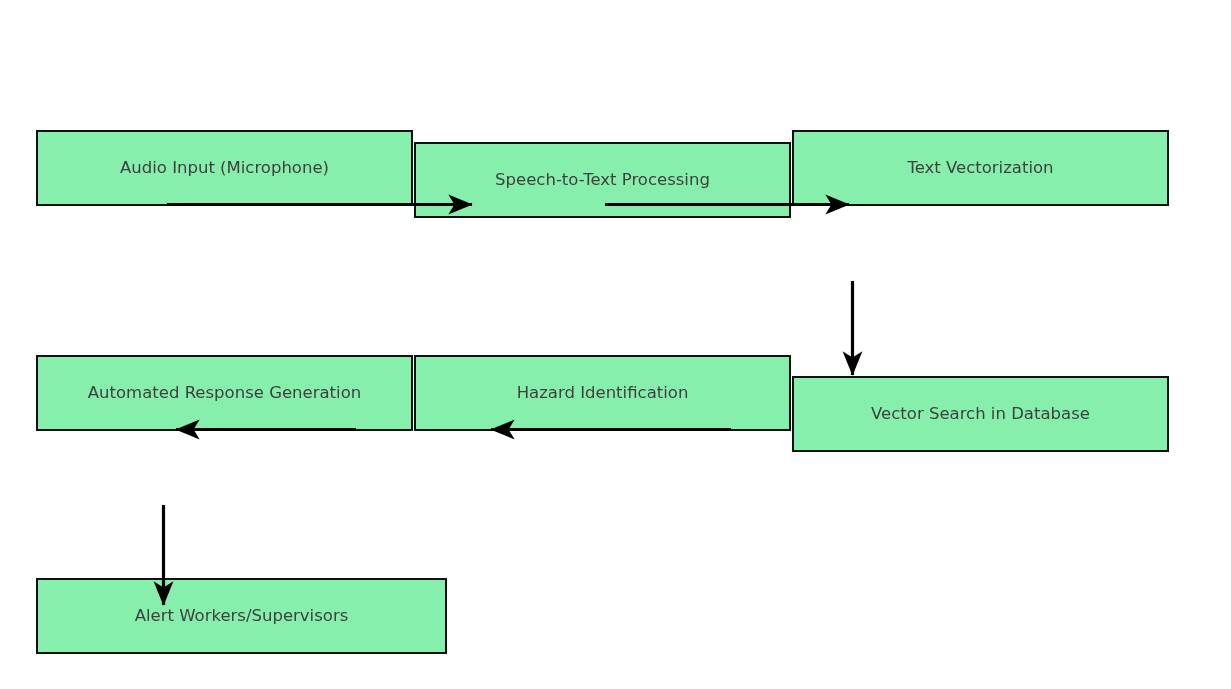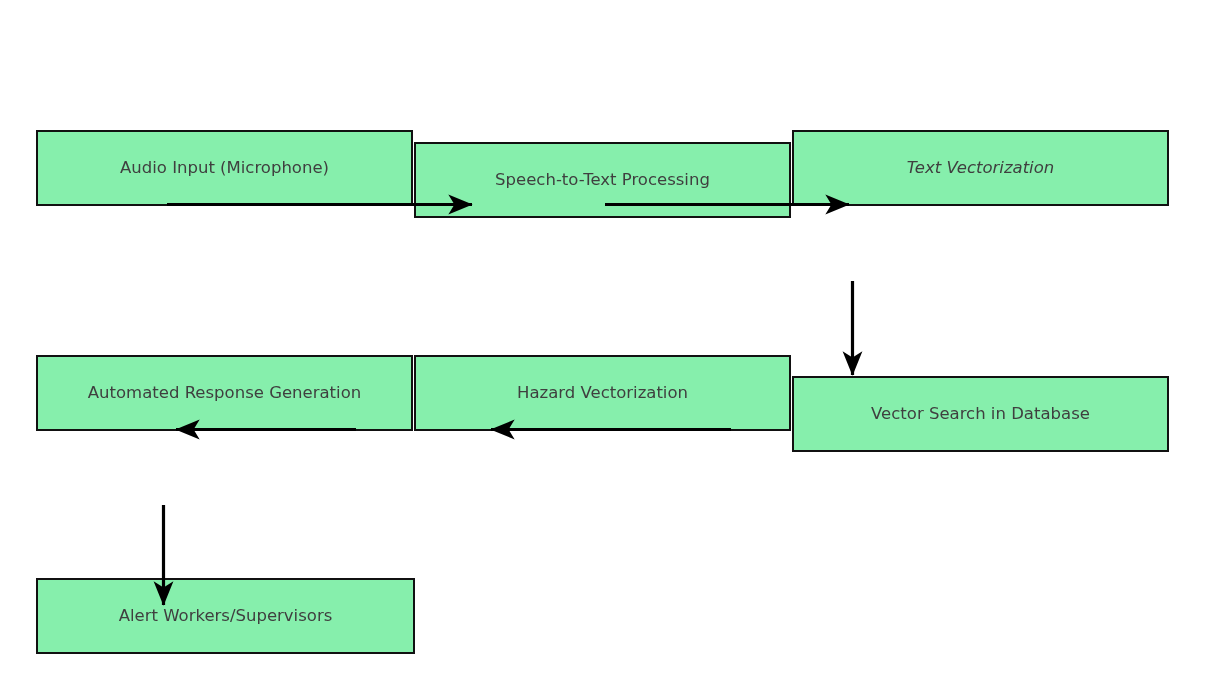--- a/index.html
+++ b/index.html
@@ -68,37 +68,37 @@
 
 
   <div class="node" style="left:36px; top:130px; width:377px; height:76px;">
     <span class="node-label">Audio Input (Microphone)</span>
   </div>
 
   <div class="node" style="left:414px; top:130px; width:377px; height:76px;margin-top:12px;">
     <span class="node-label">Speech-to-Text Processing</span>
   </div>
 
-  <div class="node" style="left:792px; top:130px; width:377px; height:76px;font-style:italic;">
+  <div class="node" style="left:792px; top:130px; width:377px; height:76px;">
     <span class="node-label">Text Vectorization</span>
   </div>
 
   <div class="node" style="left:792px; top:355px; width:377px; height:76px;margin-top:21px;">
     <span class="node-label">Vector Search in Database</span>
   </div>
 
   <div class="node" style="left:414px; top:355px; width:377px; height:76px;">
-    <span class="node-label">Hazard Vectorization</span>
+    <span class="node-label">Hazard Identification</span>
   </div>
 
   <div class="node" style="left:36px; top:355px; width:377px; height:76px;">
     <span class="node-label">Automated Response Generation</span>
   </div>
 
-  <div class="node" style="left:36px; top:578px; width:379px; height:76px;">
+  <div class="node" style="left:36px; top:578px; width:411px; height:76px;">
     <span class="node-label">Alert Workers/Supervisors</span>
   </div>
 
   <svg class="arrow-layer" viewBox="0 0 1231 689" width="1231" height="689">
     <defs>
       <marker id="ah" markerWidth="9" markerHeight="9" refX="7.4" refY="3.2" orient="auto" markerUnits="strokeWidth">
         <path d="M0,0.1 L7.6,3.2 L0,6.3 L1.9,3.2 Z" fill="#000000"></path>
       </marker>
     </defs>
 

